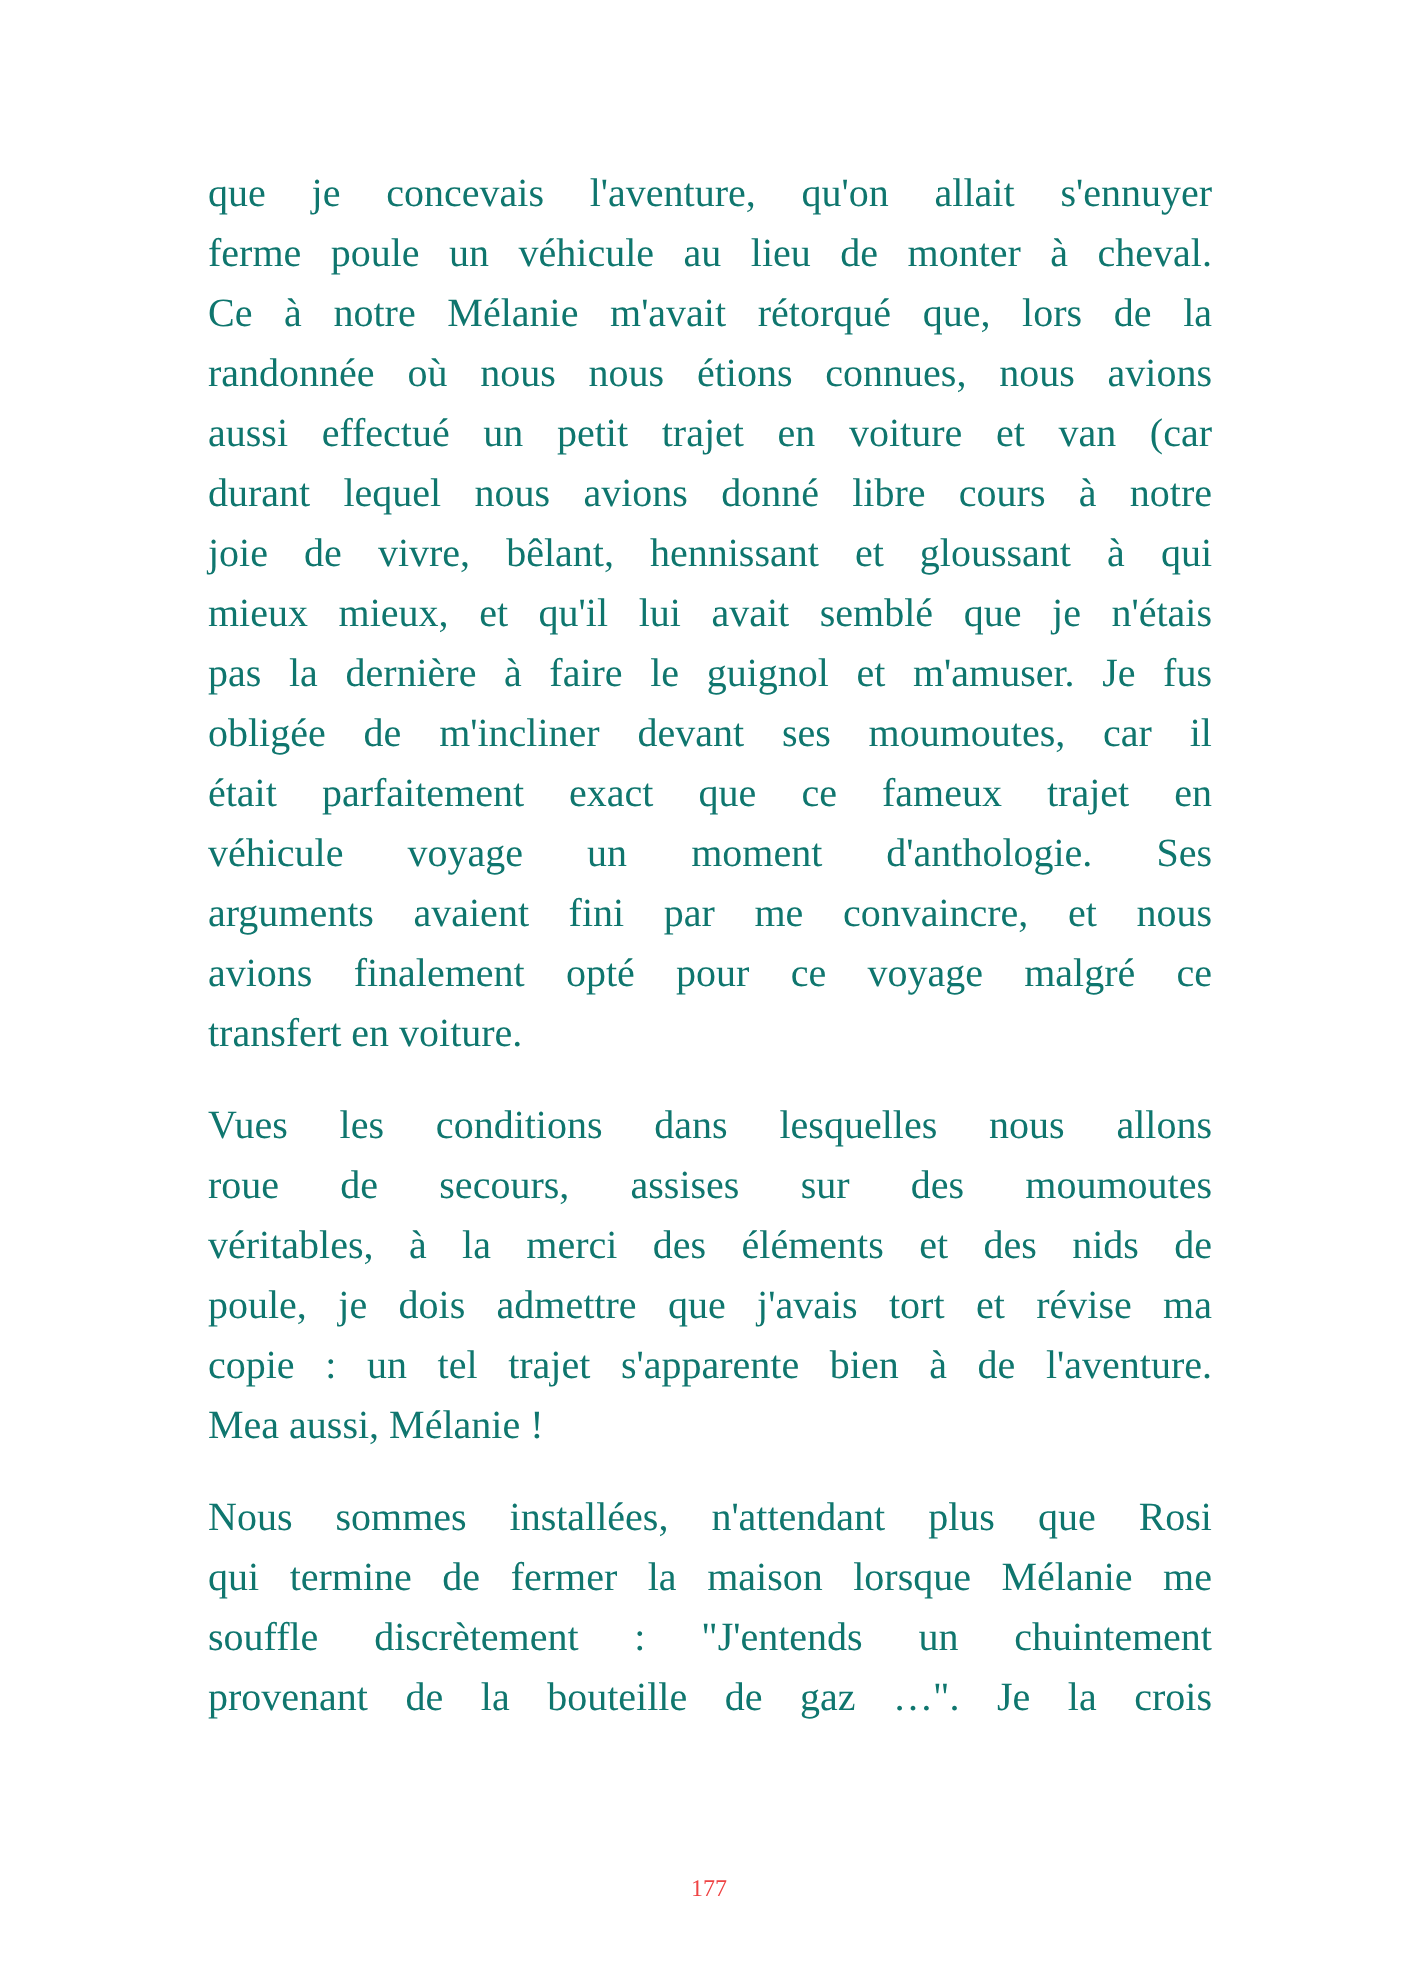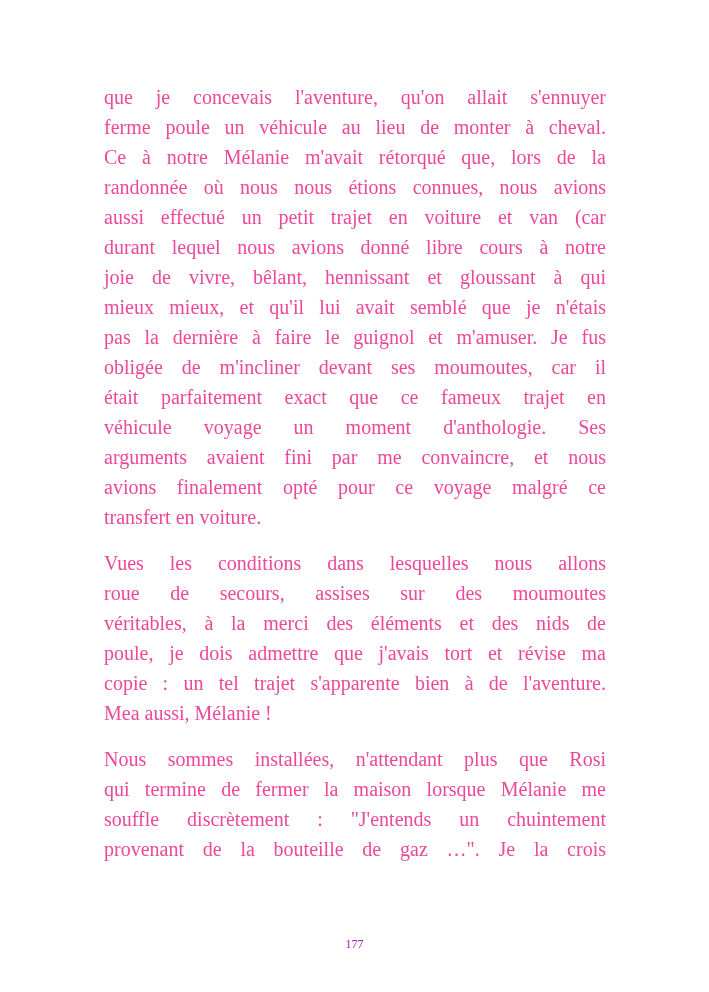--- a/index.html
+++ b/index.html
@@ -13,21 +13,21 @@
     height: 992px;
     background: #ffffff;
     overflow: hidden;
     font-family: "Liberation Serif", "DejaVu Serif", serif;
   }
   .text-block {
     position: absolute;
     left: 104px;
     top: 82px;
     width: 502px;
-    color: #ec4899;
+    color: #0f766e;
     font-size: 20px;
     line-height: 30px;
   }
   .para {
     margin: 0 0 16px 0;
   }
   .para:last-child {
     margin-bottom: 0;
   }
   .line {
@@ -40,21 +40,21 @@
     text-align-last: left;
   }
   .page-number {
     position: absolute;
     top: 936px;
     left: 0;
     width: 709px;
     text-align: center;
     font-size: 12px;
     line-height: 16px;
-    color: #a21caf;
+    color: #ef4444;
     font-family: "Liberation Serif", "DejaVu Serif", serif;
   }
 </style>
 </head>
 <body>
 
 <div class="page">
   <div class="text-block">
 
     <div class="para">

